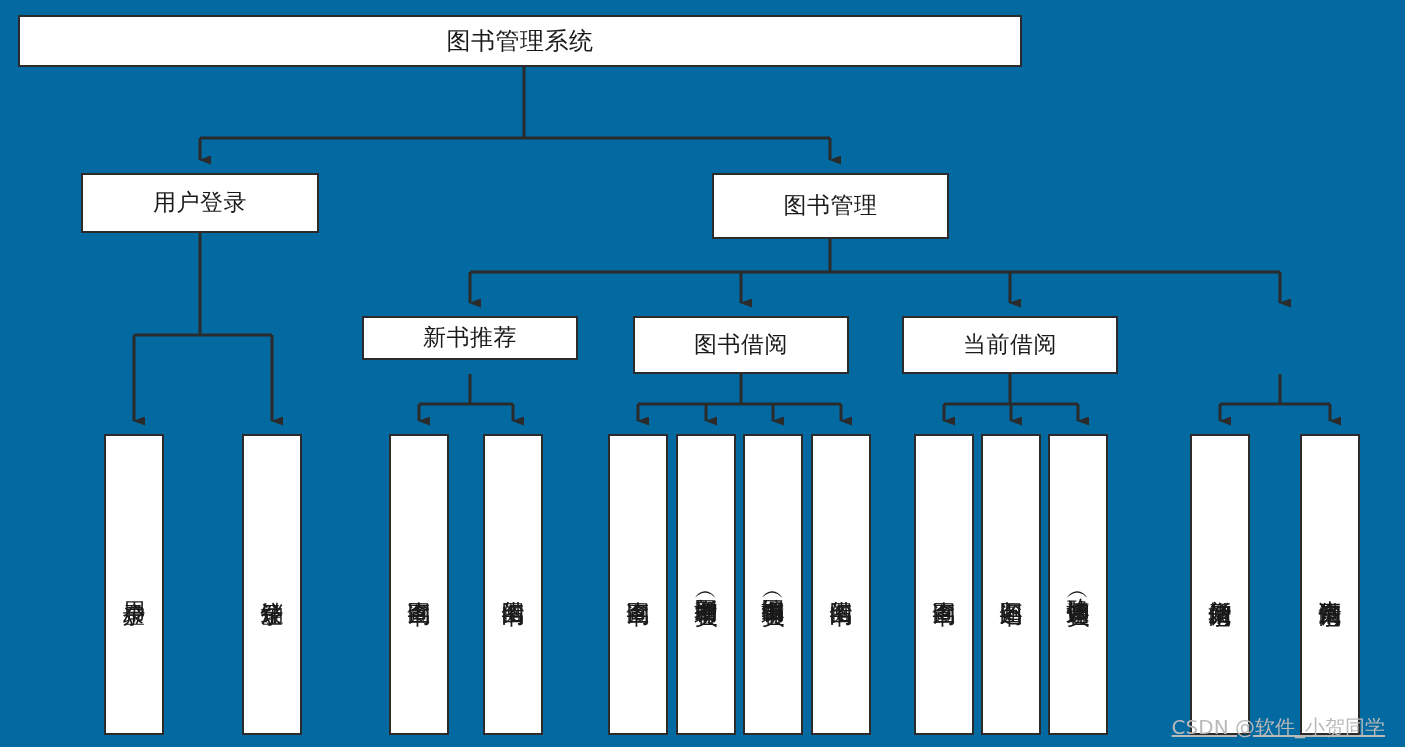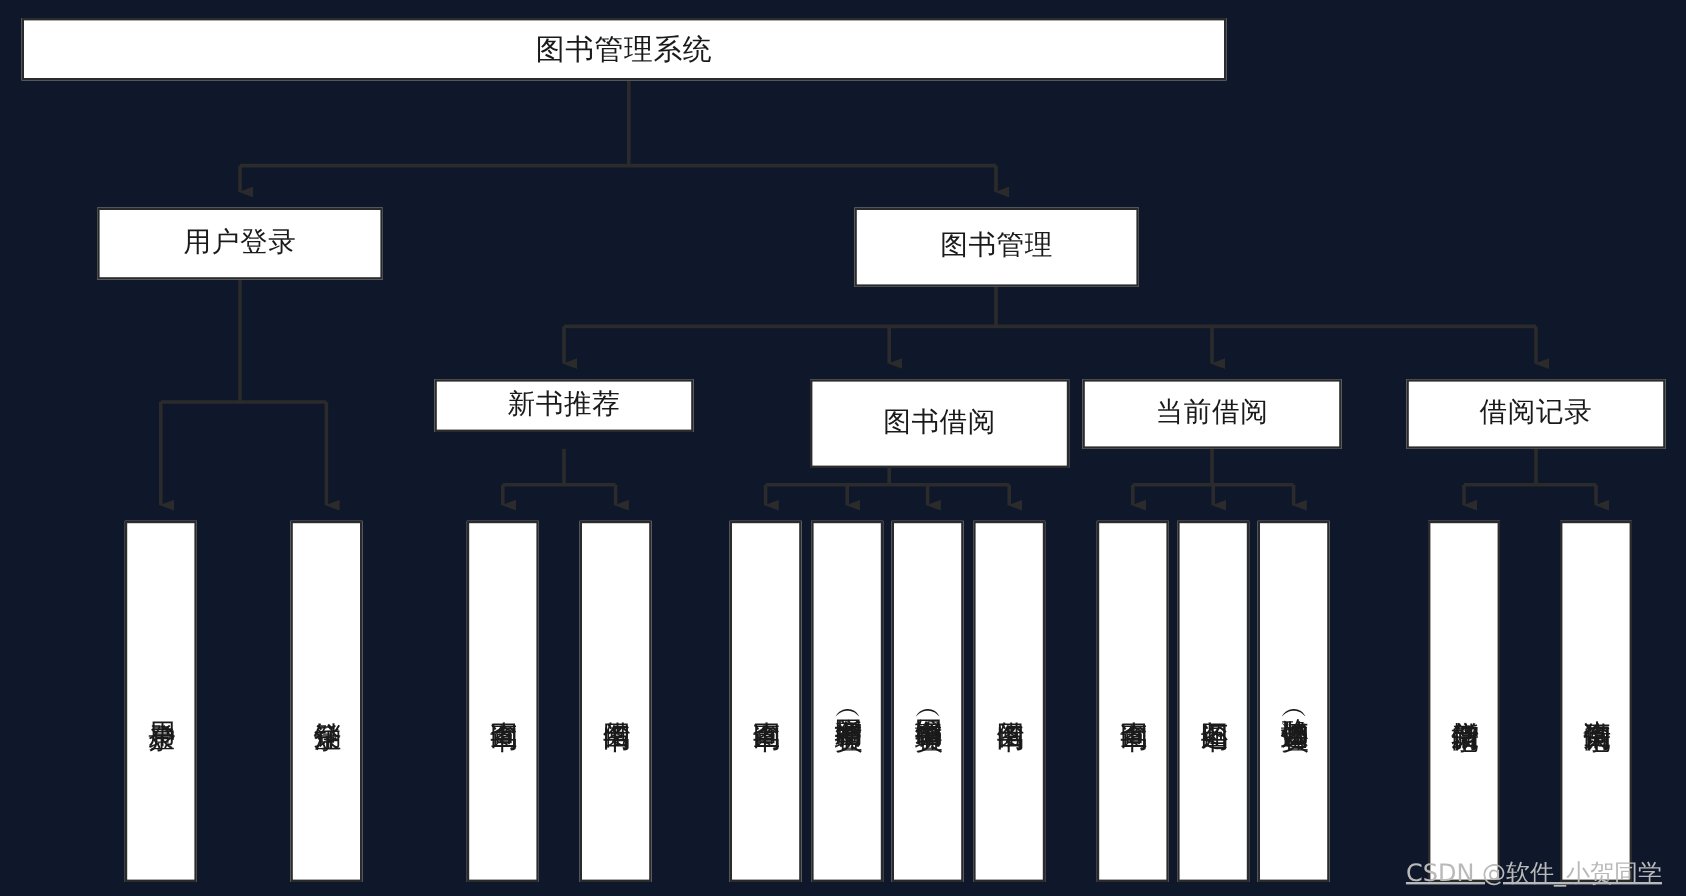--- a/index.html
+++ b/index.html
@@ -58,21 +58,21 @@
     font-size: 20px;
     color: #b9b9b9;
     white-space: nowrap;
     pointer-events: none;
     text-decoration: underline;
   }
 </style>
 </head>
 <body>
 
-<div id="diagram-root" style="background: #0f172a; text-align: center;">
+<div id="diagram-root" style="background: #0369a1; text-align: center;">
 
   <svg class="diagram-canvas" viewBox="0 0 1405 747" xmlns="http://www.w3.org/2000/svg">
     <defs>
       <marker id="arrowhead" markerWidth="9" markerHeight="12" refX="4.5" refY="11" orient="auto" markerUnits="userSpaceOnUse">
         <polygon points="0,0 9,0 4.5,12" fill="#2b2b2b"></polygon>
       </marker>
     </defs>
 
     <g stroke="#2b2b2b" stroke-width="3" fill="none">
       <path d="M 524 67 L 524 138"></path>
@@ -136,28 +136,25 @@
   <div class="node-box" style="left: 81px; top: 173px; width: 238px; height: 60px; border-color: rgb(43, 43, 43); color: rgb(26, 26, 26); background: rgb(255, 255, 255);">
     <span class="node-label-h">用户登录</span>
   </div>
   <div class="node-box" style="left: 712px; top: 173px; width: 237px; height: 66px; border-color: rgb(43, 43, 43); color: rgb(26, 26, 26); background: rgb(255, 255, 255);">
     <span class="node-label-h">图书管理</span>
   </div>
 
   <div class="node-box" style="left: 362px; top: 316px; width: 216px; height: 44px; border-color: rgb(43, 43, 43); color: rgb(26, 26, 26); background: rgb(255, 255, 255);">
     <span class="node-label-h">新书推荐</span>
   </div>
-  <div class="node-box" style="left: 633px; top: 316px; width: 216px; height: 74px; border-color: rgb(43, 43, 43); color: rgb(26, 26, 26); background: rgb(255, 255, 255); margin-left: 42px;">
+  <div class="node-box" style="left: 633px; top: 316px; width: 216px; height: 58px; border-color: rgb(43, 43, 43); color: rgb(26, 26, 26); background: rgb(255, 255, 255);">
     <span class="node-label-h">图书借阅</span>
   </div>
   <div class="node-box" style="left: 902px; top: 316px; width: 216px; height: 58px; border-color: rgb(43, 43, 43); color: rgb(26, 26, 26); background: rgb(255, 255, 255);">
     <span class="node-label-h">当前借阅</span>
-  </div>
-  <div class="node-box" style="left: 1172px; top: 316px; width: 216px; height: 58px; border-color: rgb(43, 43, 43); color: rgb(26, 26, 26); background: rgb(255, 255, 255);">
-    <span class="node-label-h">借阅记录</span>
   </div>
 
   <div class="node-box" style="left: 104px; top: 434px; width: 60px; height: 301px; border-color: rgb(43, 43, 43); color: rgb(26, 26, 26); background: rgb(255, 255, 255);">
     <span class="node-label-v">用户登录</span>
   </div>
   <div class="node-box" style="left: 242px; top: 434px; width: 60px; height: 301px; border-color: rgb(43, 43, 43); color: rgb(26, 26, 26); background: rgb(255, 255, 255);">
     <span class="node-label-v">注销登录</span>
   </div>
   <div class="node-box" style="left: 389px; top: 434px; width: 60px; height: 301px; border-color: rgb(43, 43, 43); color: rgb(26, 26, 26); background: rgb(255, 255, 255);">
     <span class="node-label-v">查询图书</span>

